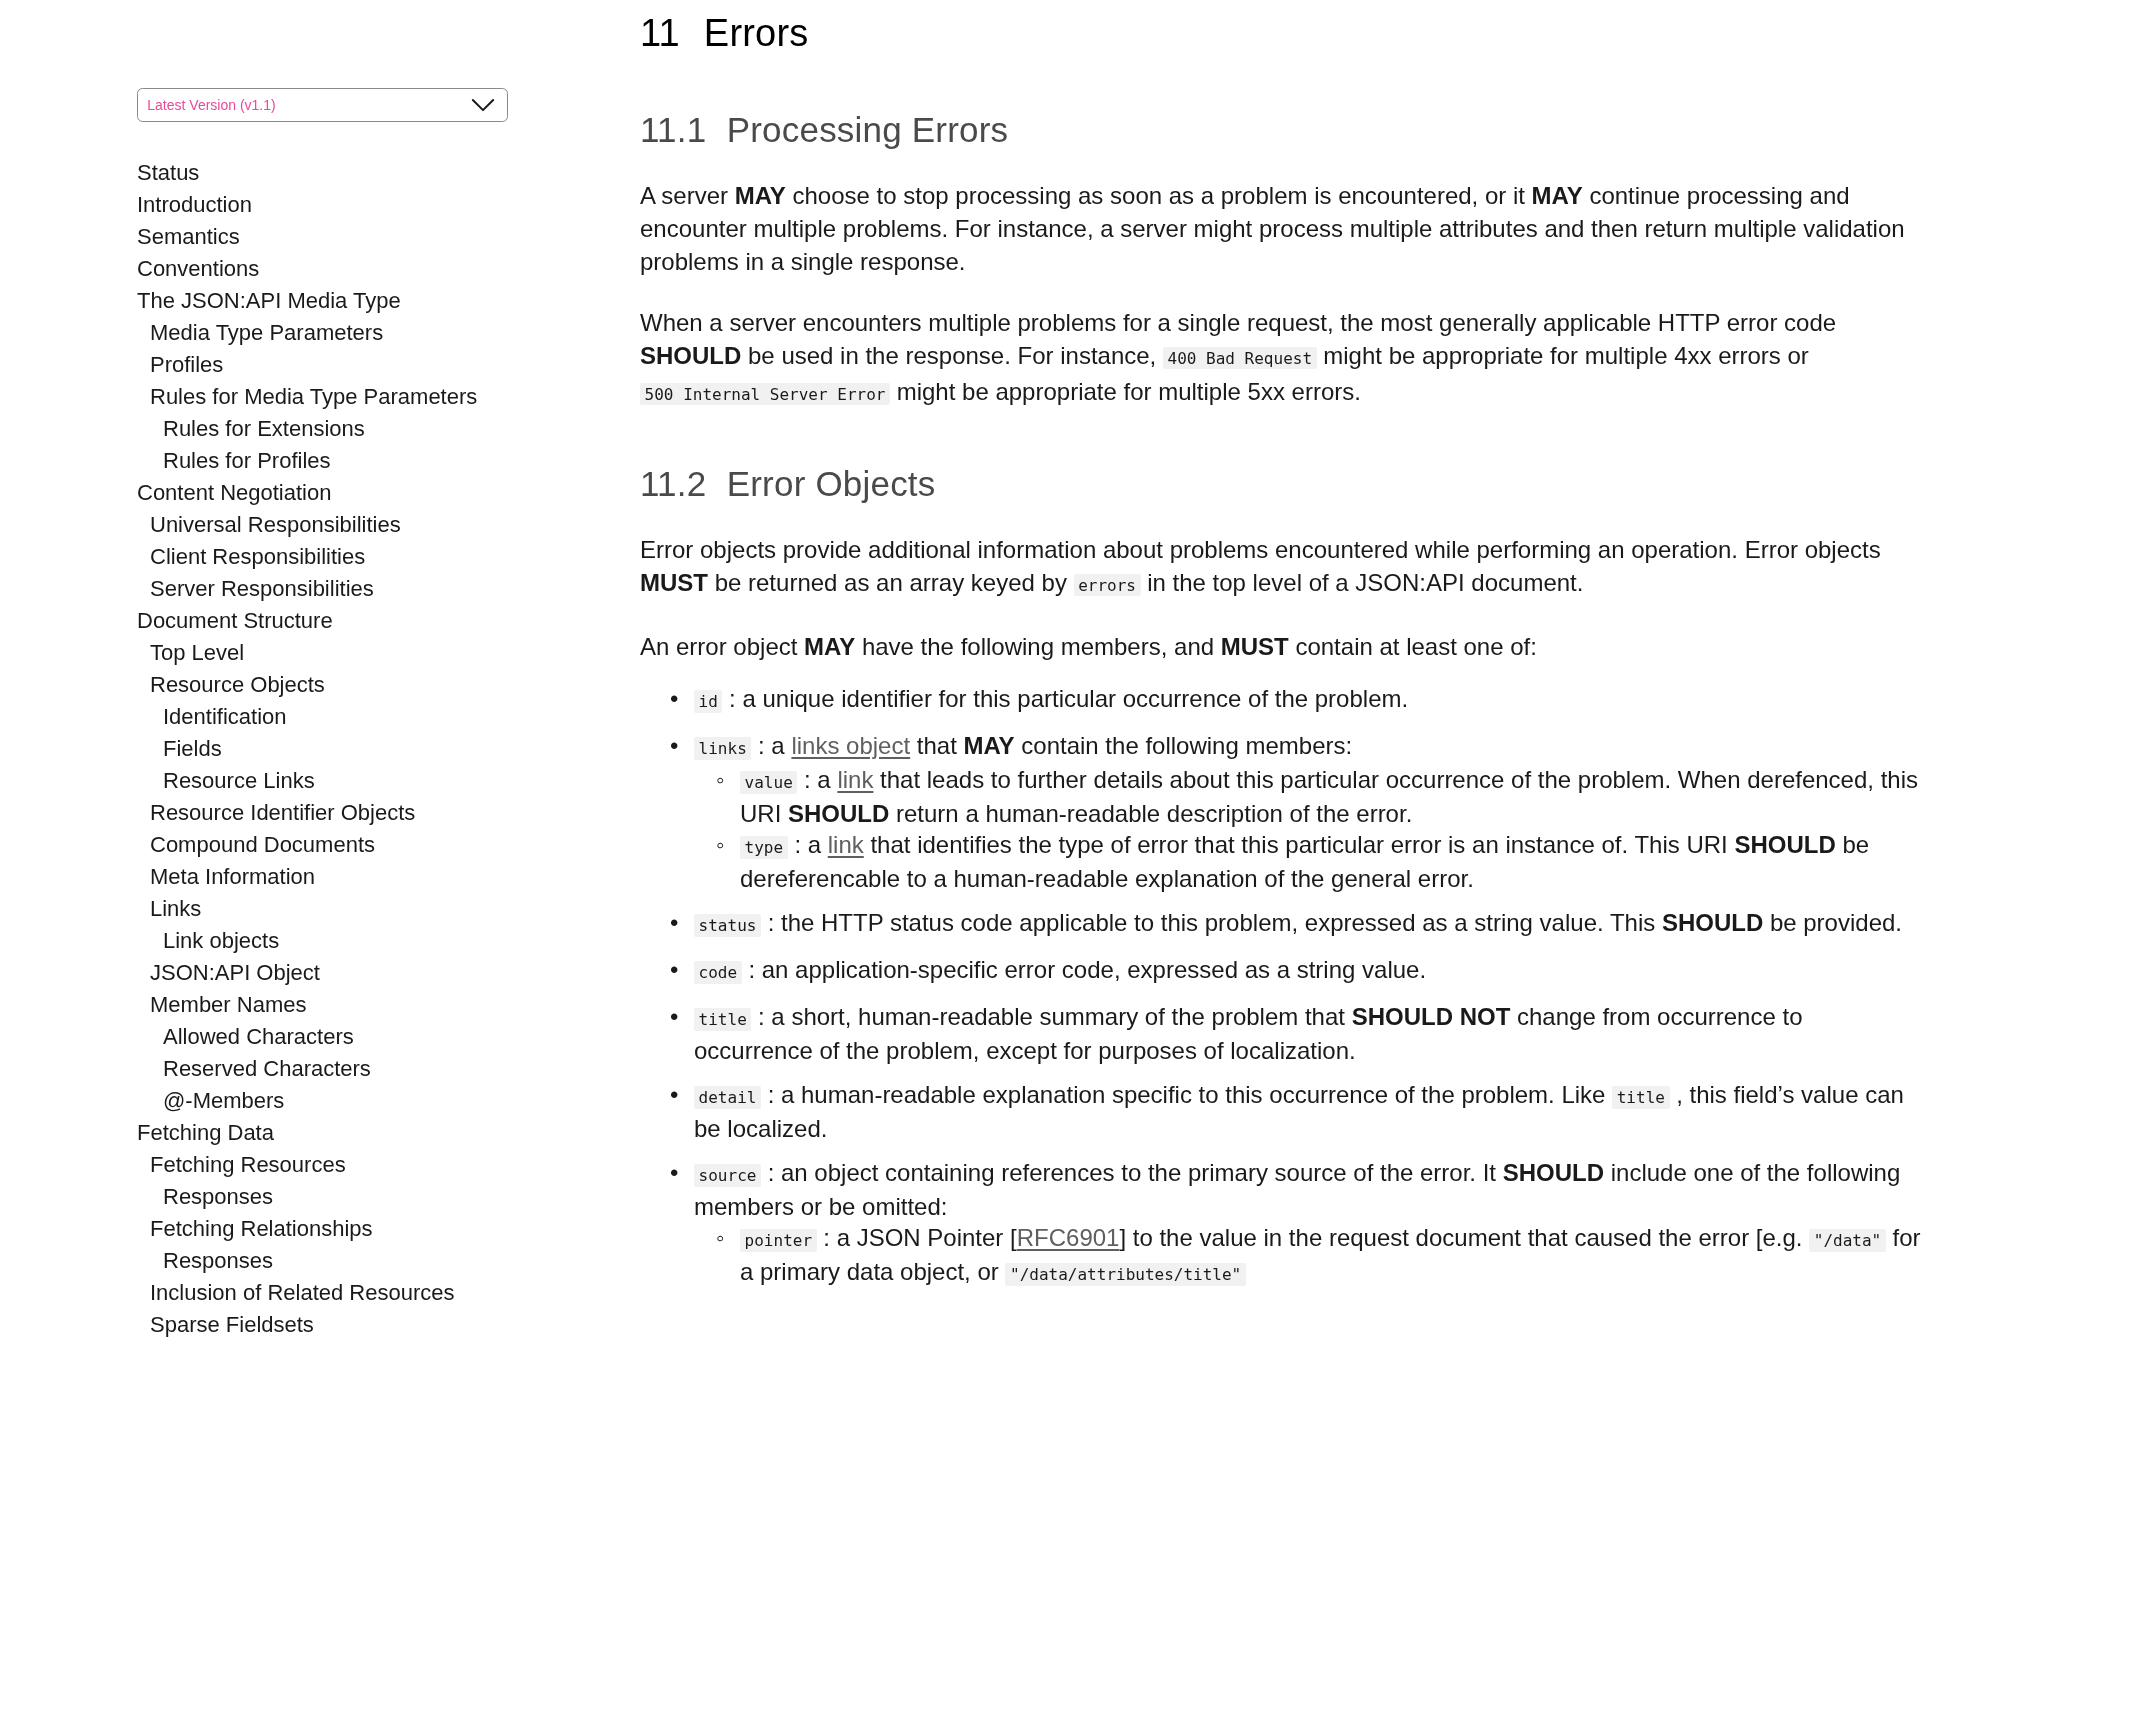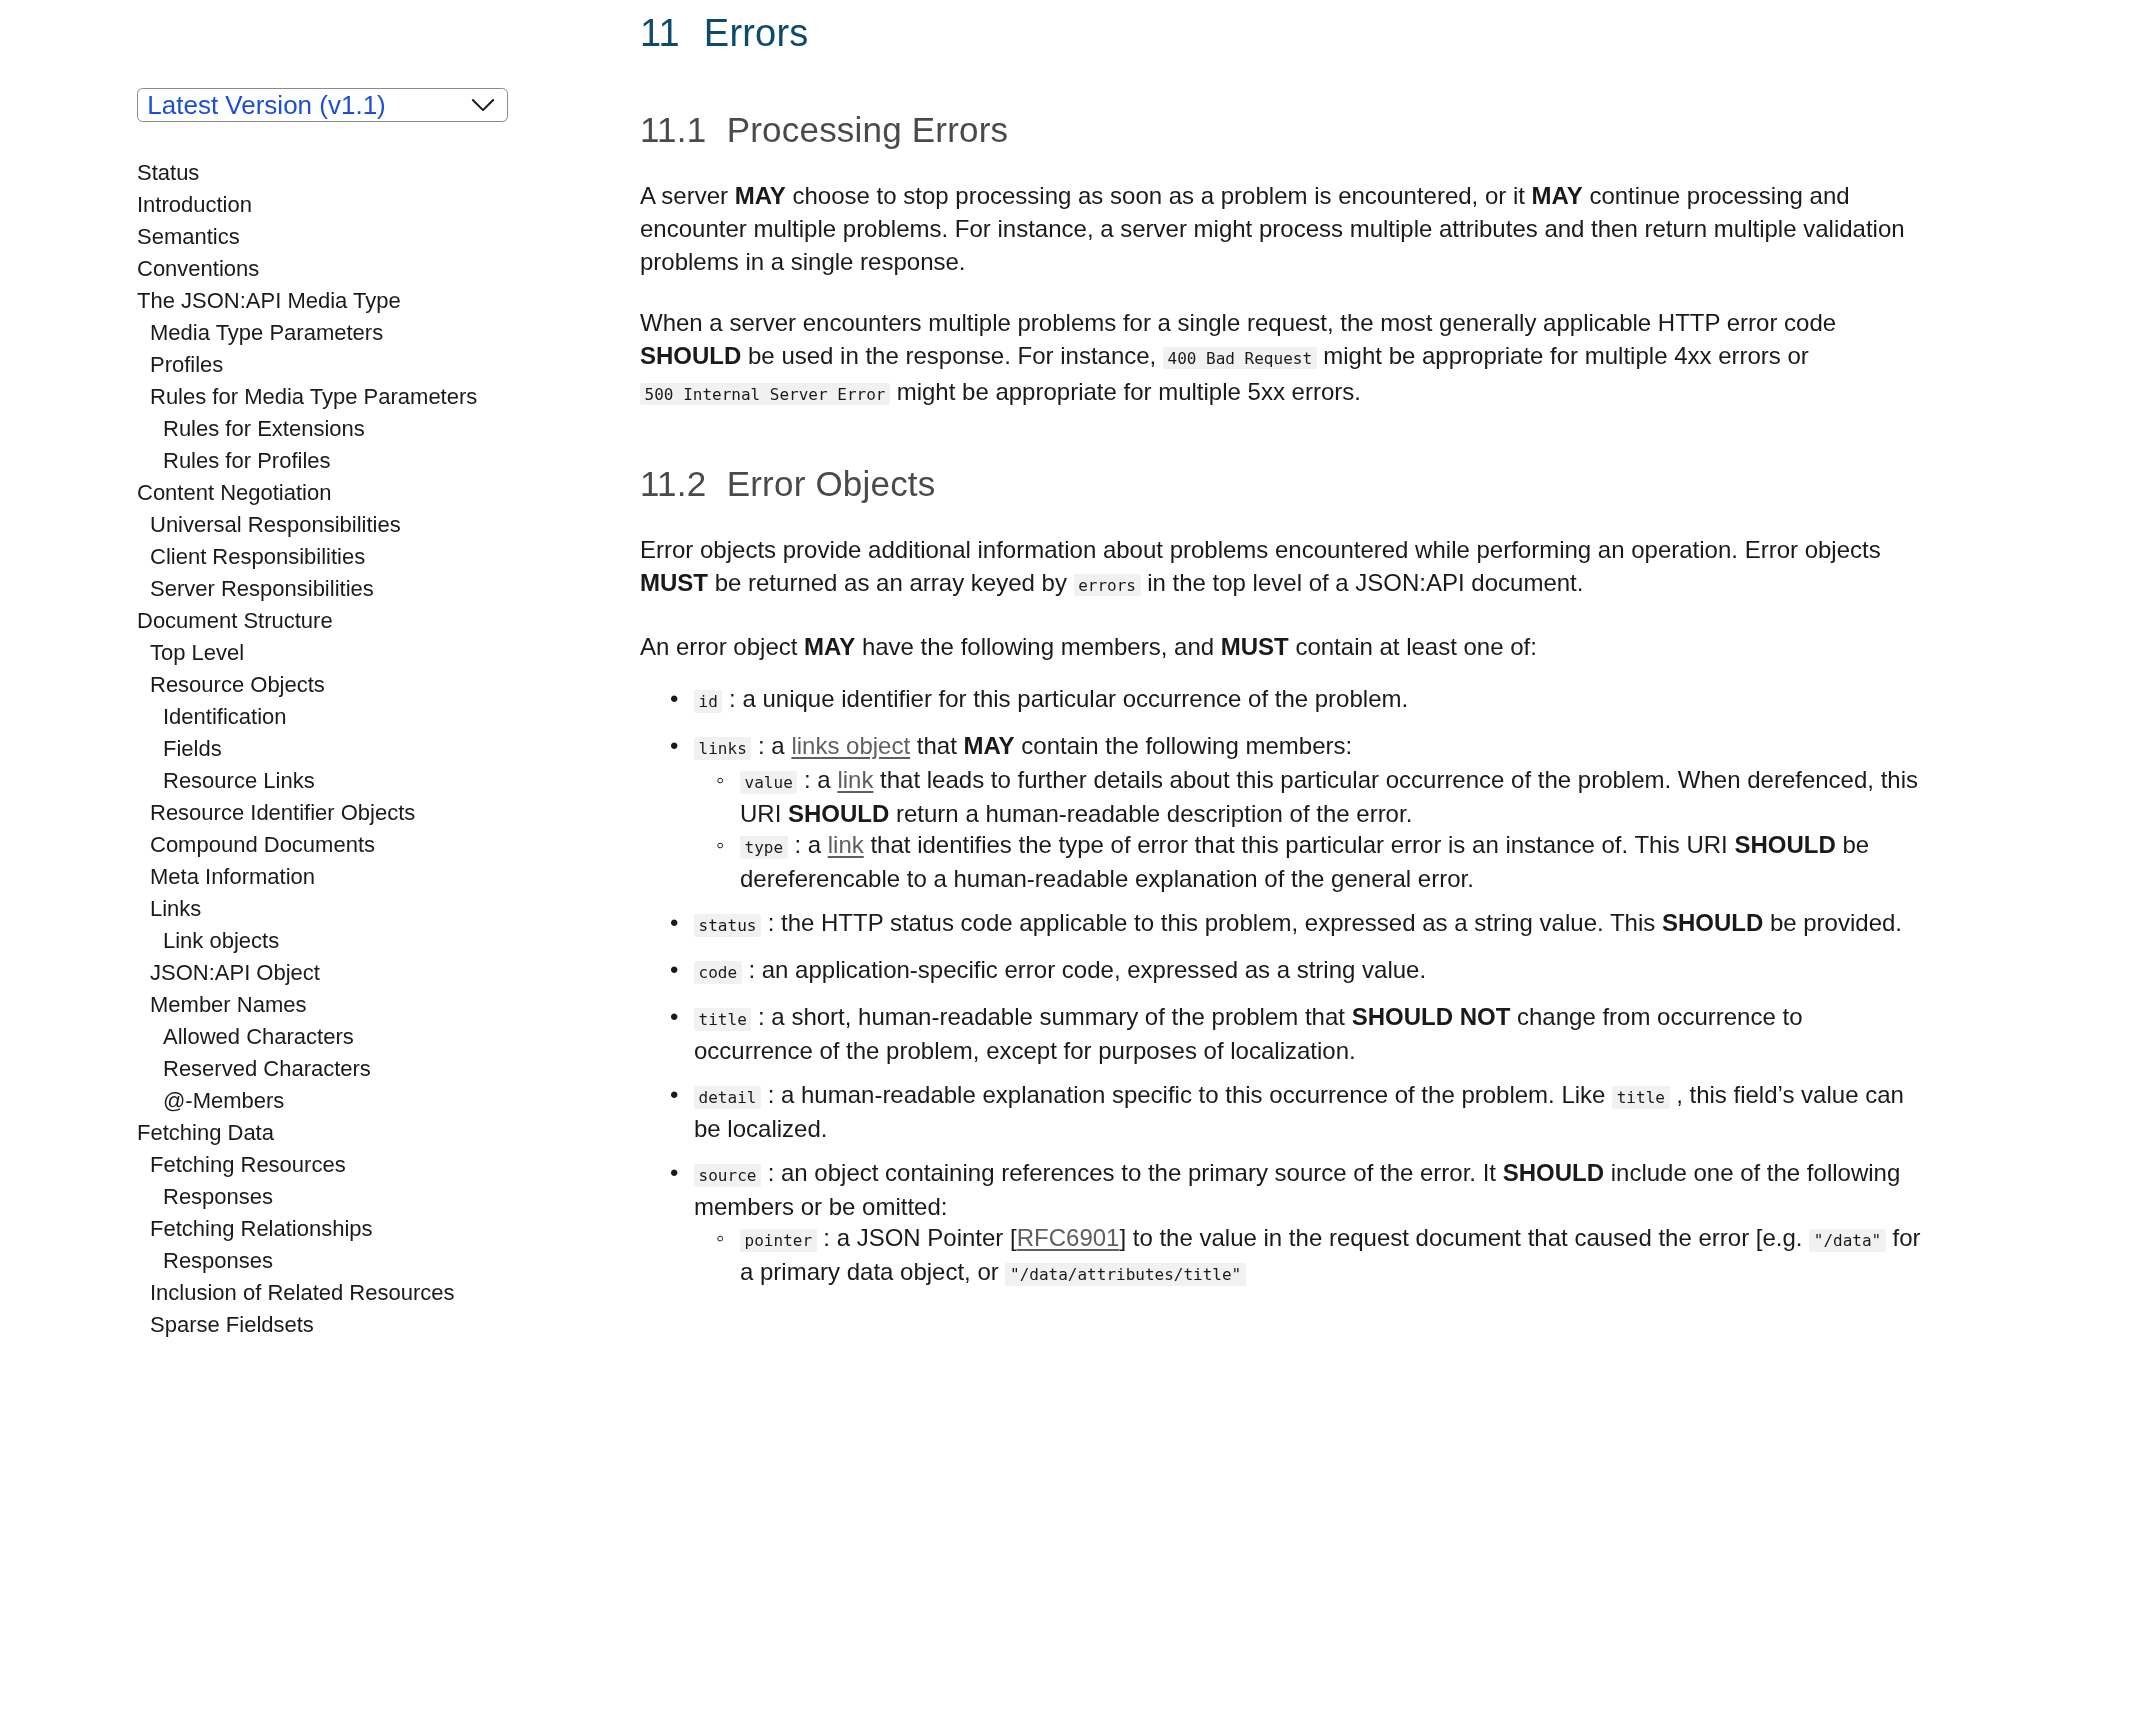--- a/index.html
+++ b/index.html
@@ -39,22 +39,22 @@
     margin-bottom: 35px;
     position: relative;
   }
   .version-select {
     width: 371px;
     height: 34px;
     border: 1.9px solid #8a8a8a;
     border-radius: 5.6px;
     background: #ffffff;
     font-family: "Liberation Sans", sans-serif;
-    font-size: 26px;
-    color: #1d4ed8;
+    font-size: 14px;
+    color: #ec4899;
     padding: 0 37px 0 9.3px;
     line-height: 31px;
     display: flex;
     align-items: center;
     white-space: nowrap;
     overflow: hidden;
   }
   .version-chevron {
     position: absolute;
     right: 13px;
@@ -86,21 +86,21 @@
     flex: 1 1 auto;
     padding: 0 219px 0 0;
     max-width: 1506px;
   }
 
   h1.sec-title {
     font-family: "Liberation Sans", sans-serif;
     font-weight: 300;
     font-size: 38px;
     line-height: 1.2;
-    color: #0c4a6e;
+    color: #000000;
     margin: 0;
     padding-top: 11px;
     letter-spacing: 0.2px;
   }
   h1.sec-title .num { margin-right: 24px; }
 
   h2.sub-title {
     font-family: "Liberation Sans", sans-serif;
     font-weight: 300;
     font-size: 35px;

